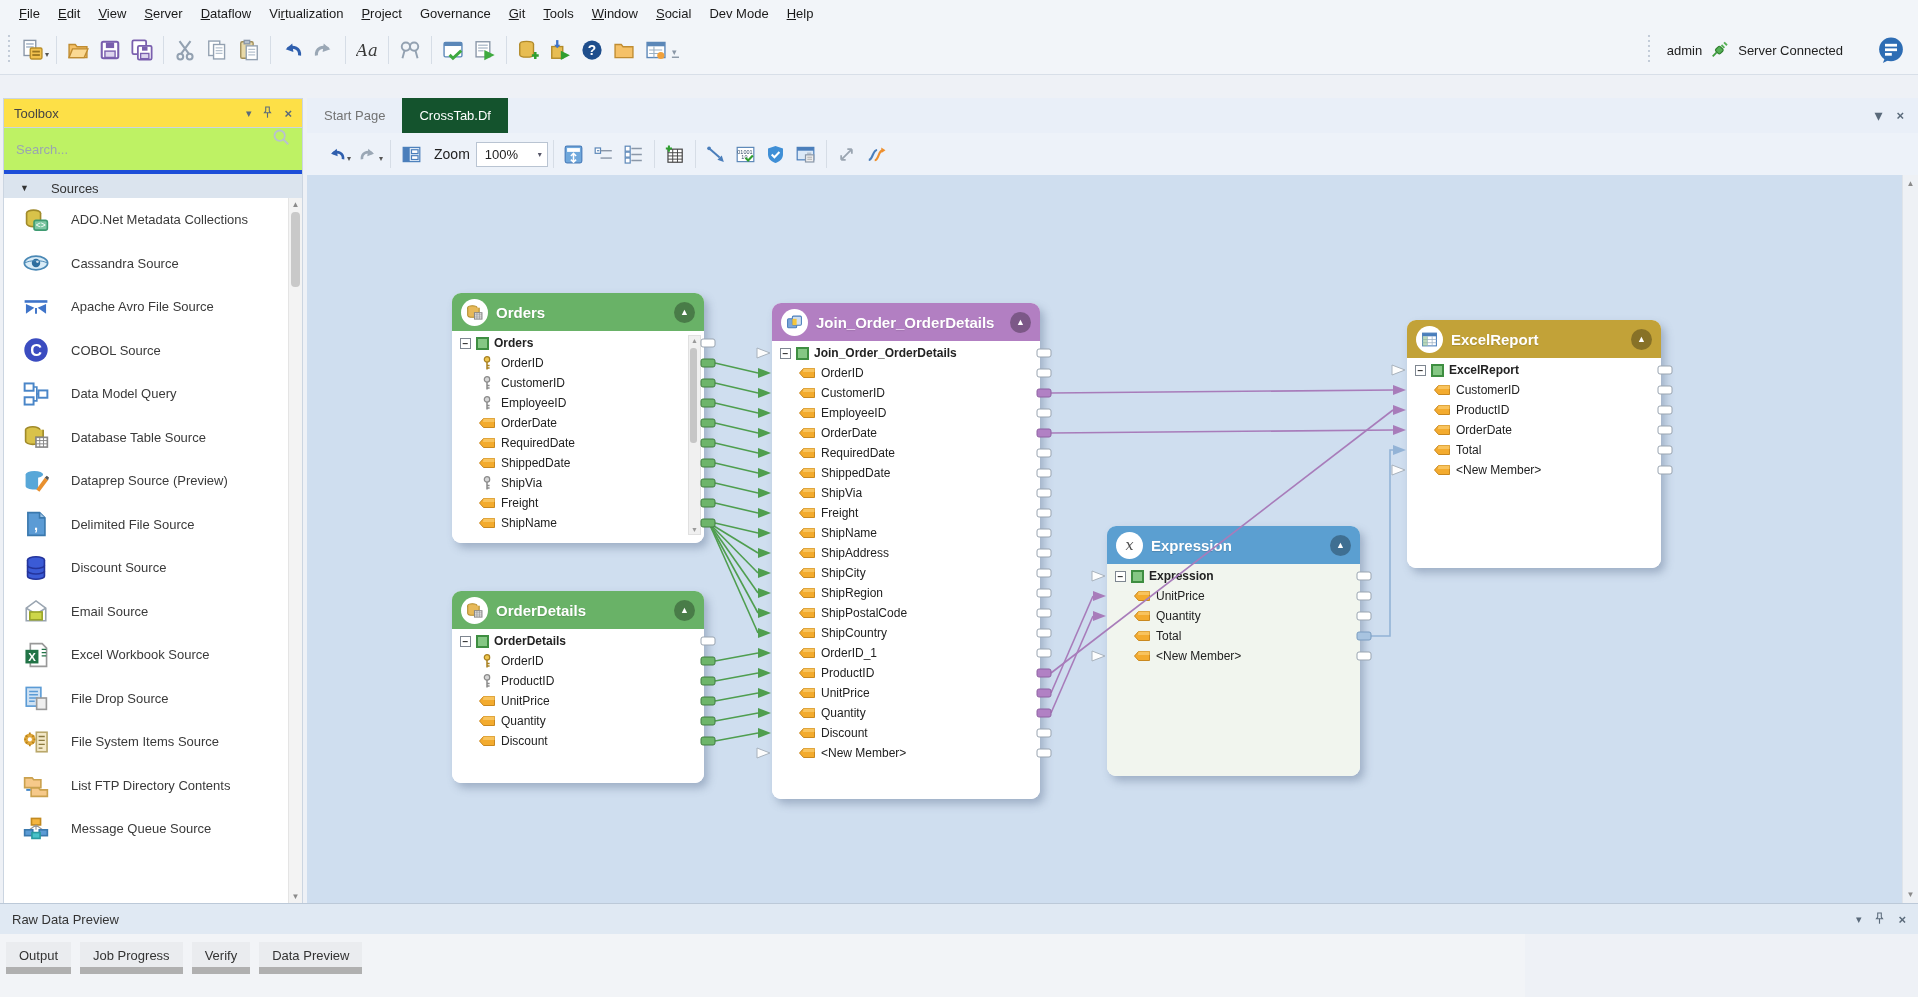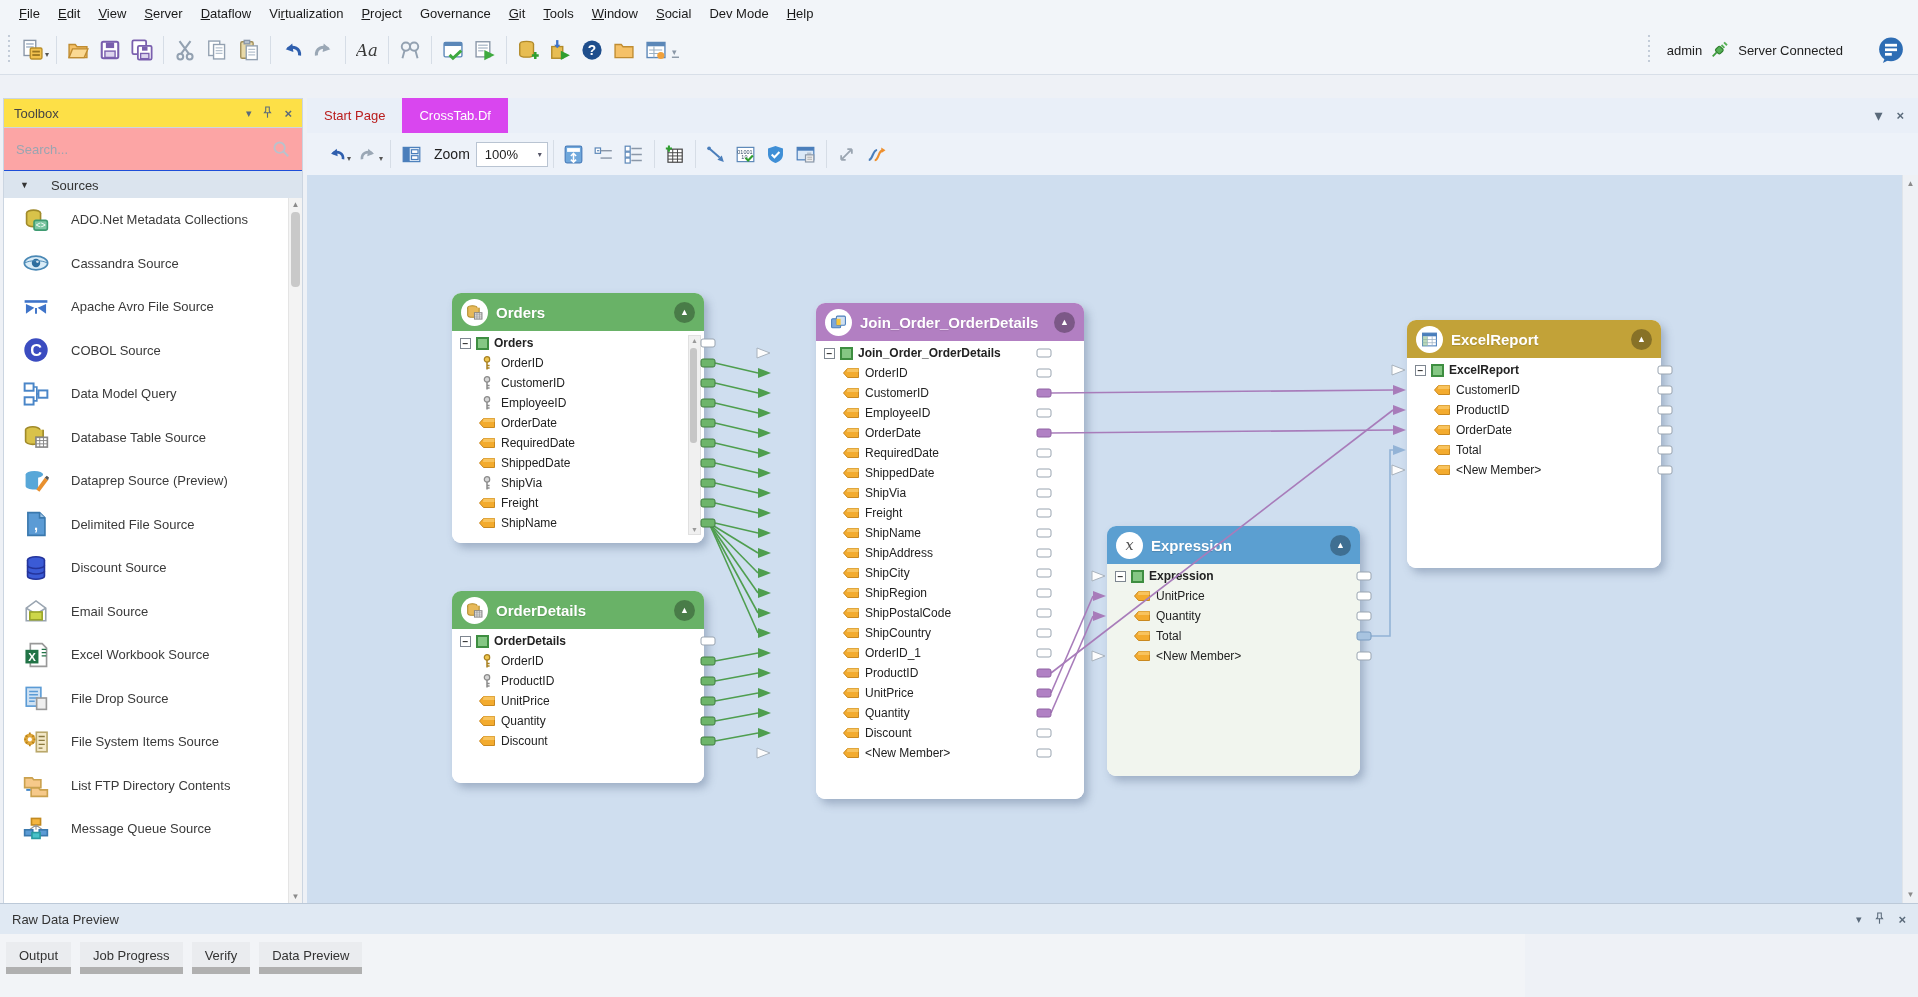--- a/index.html
+++ b/index.html
@@ -19,36 +19,36 @@
   .tb-sep{width:1px;height:28px;background:#d6dde6;margin:0 5px;}
   .tb-caret{font-size:8px;color:#555;margin:8px 2px 0 -4px;}
   #toolbar-right{margin-left:auto;display:flex;align-items:center;gap:9px;padding-right:14px;font-size:13px;color:#222;}
   #overflow-caret{color:#8a97a6;font-size:9px;margin-top:14px;}
   
   #sidebar{position:absolute;left:3px;top:98px;width:300px;height:806px;background:#f6f8fb;
            border:1px solid #cbd5e1;box-sizing:border-box;}
   #toolbox-header{height:28px;background:#fde047;display:flex;align-items:center;padding:0 10px;
                   font-size:13px;color:#444;border-bottom:1px solid #cbd5e1;}
   #toolbox-header .hdr-icons{margin-left:auto;display:flex;gap:10px;color:#5a6a7a;font-size:11px;align-items:center;}
-  #toolbox-search{height:42px;background:#fca5a5;display:flex;align-items:center;border-bottom:1px solid #1d4ed8;}
+  #toolbox-search{height:42px;background:#bef264;display:flex;border-bottom:4px solid #1d4ed8;}
   #toolbox-search input{border:none;outline:none;flex:1;font-size:13px;padding-left:12px;color:#333;background:transparent;}
   #toolbox-search input::placeholder{color:#9aa5b1;}
   #sources-header{height:28px;background:#dbe4ee;display:flex;align-items:center;gap:22px;padding-left:16px;
                   font-size:13px;color:#333;}
   #sources-header .tri{font-size:9px;color:#333;}
   #toolbox-list{position:absolute;left:0;top:99px;bottom:0;width:100%;background:#fff;overflow:hidden;}
   .tbx-item{height:43.5px;display:flex;align-items:center;gap:22px;padding-left:18px;font-size:13px;color:#3a3a3a;}
   .tbx-item .tbx-ic{width:27px;height:27px;display:flex;align-items:center;justify-content:center;}
   #tbx-scroll{position:absolute;right:0;top:0;bottom:0;width:13px;background:#f3f3f3;border-left:1px solid #e4e4e4;}
   #tbx-scroll .arr{position:absolute;left:0;width:13px;text-align:center;font-size:8px;color:#8a8a8a;}
   #tbx-thumb{position:absolute;left:2px;top:14px;width:9px;height:75px;background:#c9c9c9;border-radius:4px;}
   
   #doc-tabbar{position:absolute;left:307px;top:98px;right:0;height:35px;background:#e9eff8;display:flex;align-items:flex-start;}
-  .doc-tab{height:35px;display:flex;align-items:center;padding:0 17px;font-size:13px;color:#b91c1c;}
-  .doc-tab.active{background:#d946ef;color:#fff;}
+  .doc-tab{height:35px;display:flex;align-items:center;padding:0 17px;font-size:13px;color:#737373;}
+  .doc-tab.active{background:#14532d;color:#fff;}
   #doc-controls{margin-left:auto;display:flex;gap:14px;align-items:center;padding-right:14px;height:35px;color:#5a6a7a;}
   
   #canvas-toolbar{position:absolute;left:307px;top:133px;right:0;height:42px;background:#edf2f9;
                   border-bottom:1px solid #d5dde8;display:flex;align-items:center;padding-left:14px;}
   .ct-btn{width:30px;height:30px;display:flex;align-items:center;justify-content:center;}
   .ct-label{font-size:14px;color:#222;margin:0 6px 0 8px;}
   #zoom-select{width:62px;height:23px;background:#fff;border:1px solid #b9c4d2;display:flex;align-items:center;
                font-size:13px;color:#222;padding-left:8px;}
   #zoom-select .car{margin-left:auto;padding-right:5px;font-size:8px;color:#556;}
   
@@ -744,21 +744,21 @@
             <span class="fld-ic">
               <svg width="16" height="10" viewBox="0 0 16 10">
                 <polygon points="0.5,5 4.5,0.5 15.5,0.5 15.5,9.5 4.5,9.5" fill="#f3ab2e" stroke="#c9881f" stroke-width="1"></polygon>
                 <polygon points="4.5,0.5 15.5,0.5 15.5,4 4,4" fill="#f8c35d"></polygon>
               </svg>
             </span>
             <span>Discount</span>
           </div>
         </div>
       </div>
-      <div class="node" style="left: 816px; top: 303px; width: 268px;">
+      <div class="node" style="left: 772px; top: 303px; width: 268px;">
         <div class="node-header" style="background:#b27fc2;">
           <span class="icon-circle">
             <svg width="17" height="17" viewBox="0 0 16 16">
               <rect x="1.5" y="4.5" width="8.5" height="8.5" rx="1" fill="#7da7d9" stroke="#4a7ebb"></rect>
               <rect x="6" y="2" width="8.5" height="8.5" rx="1" fill="#cfe0f1" stroke="#4a7ebb"></rect>
               <rect x="6" y="4.5" width="4" height="6" fill="#f5c63c"></rect>
             </svg>
           </span>
           <span class="node-title">Join_Order_OrderDetails</span>
           <span class="collapse">▲</span>

